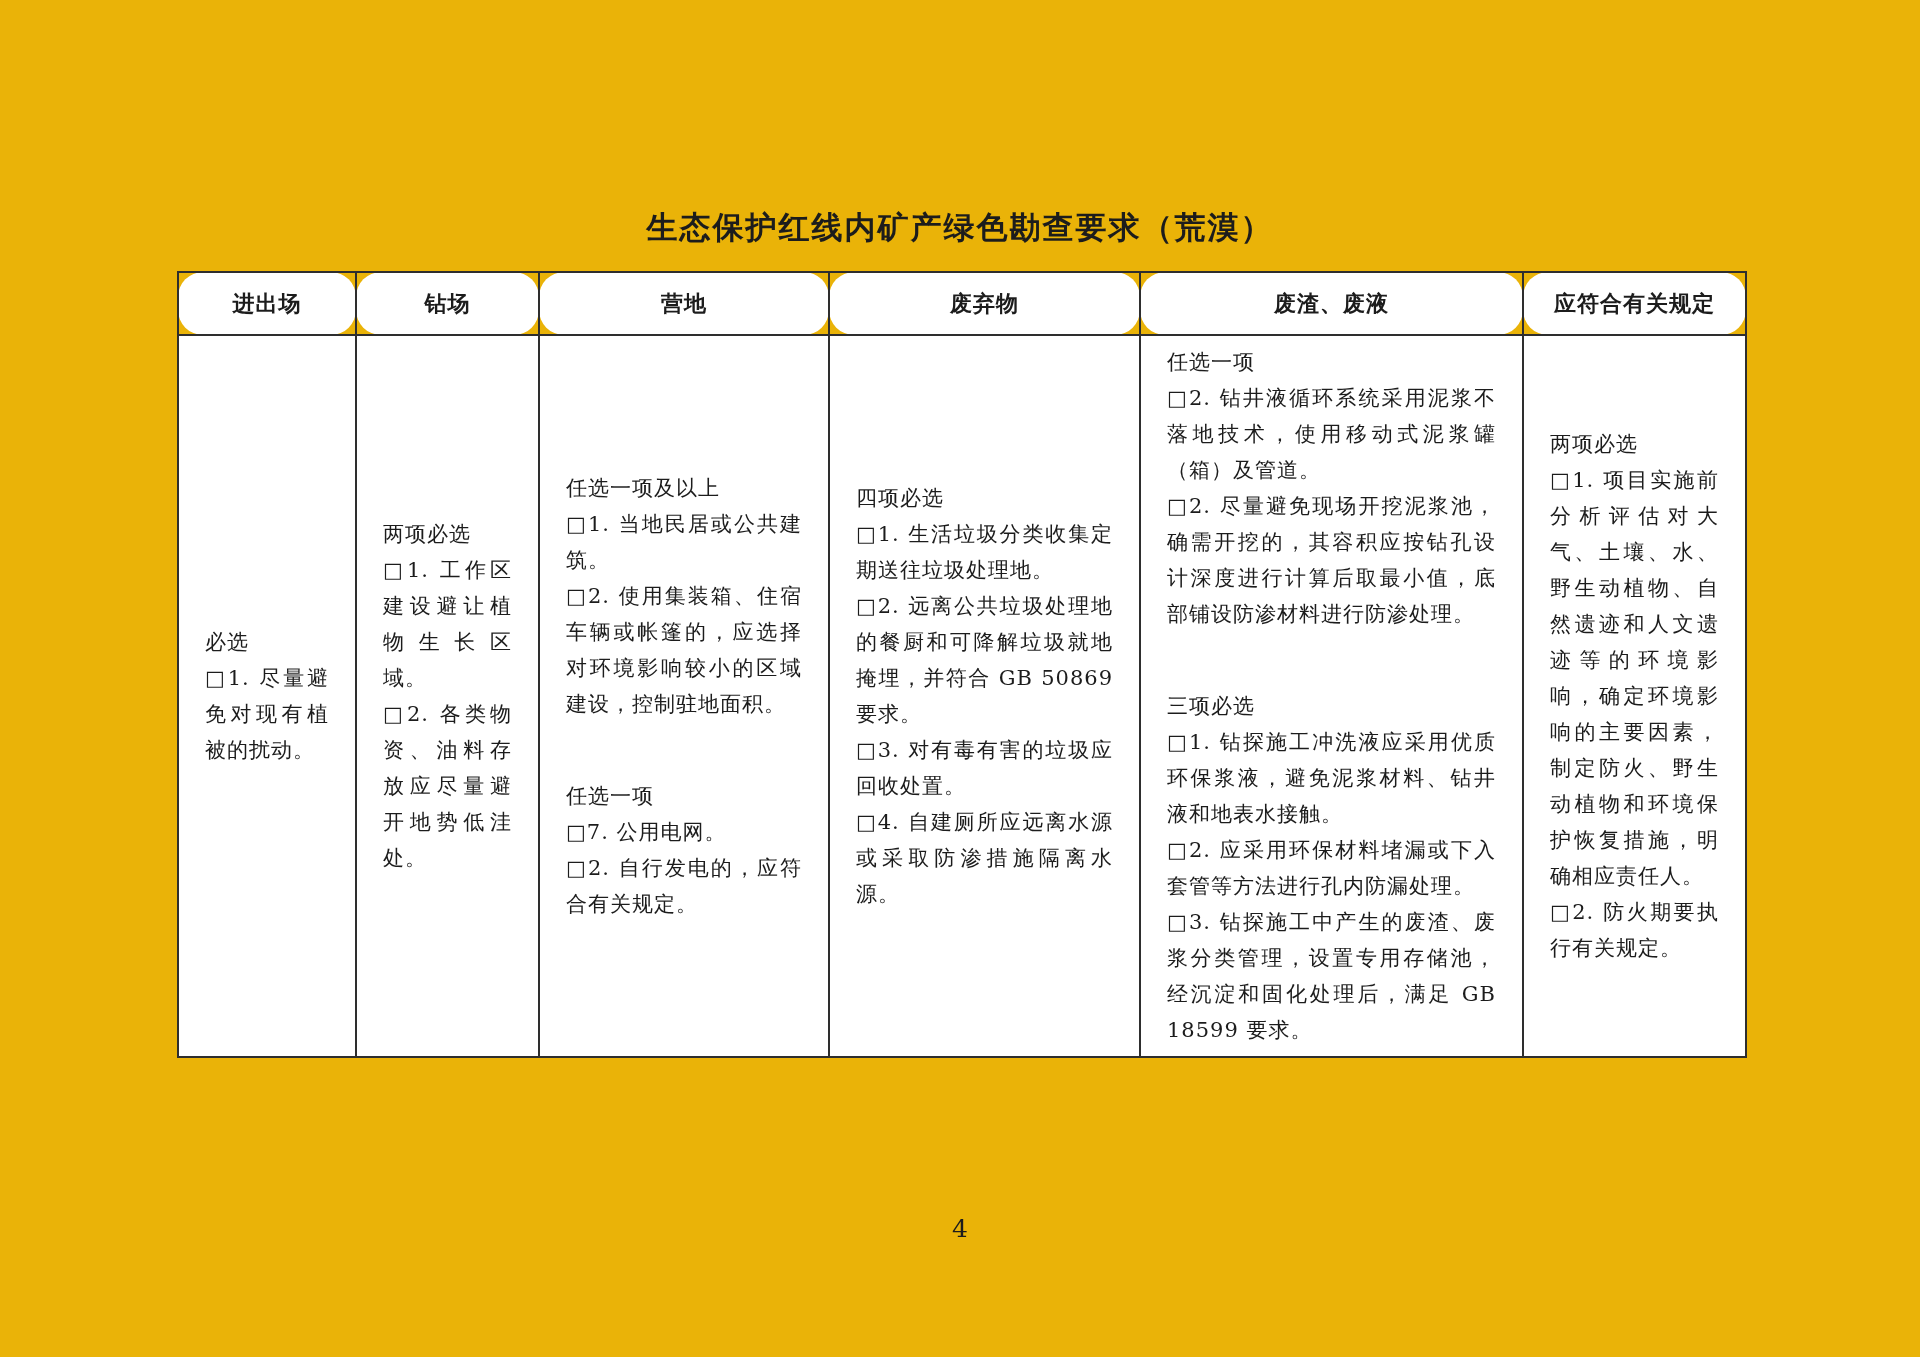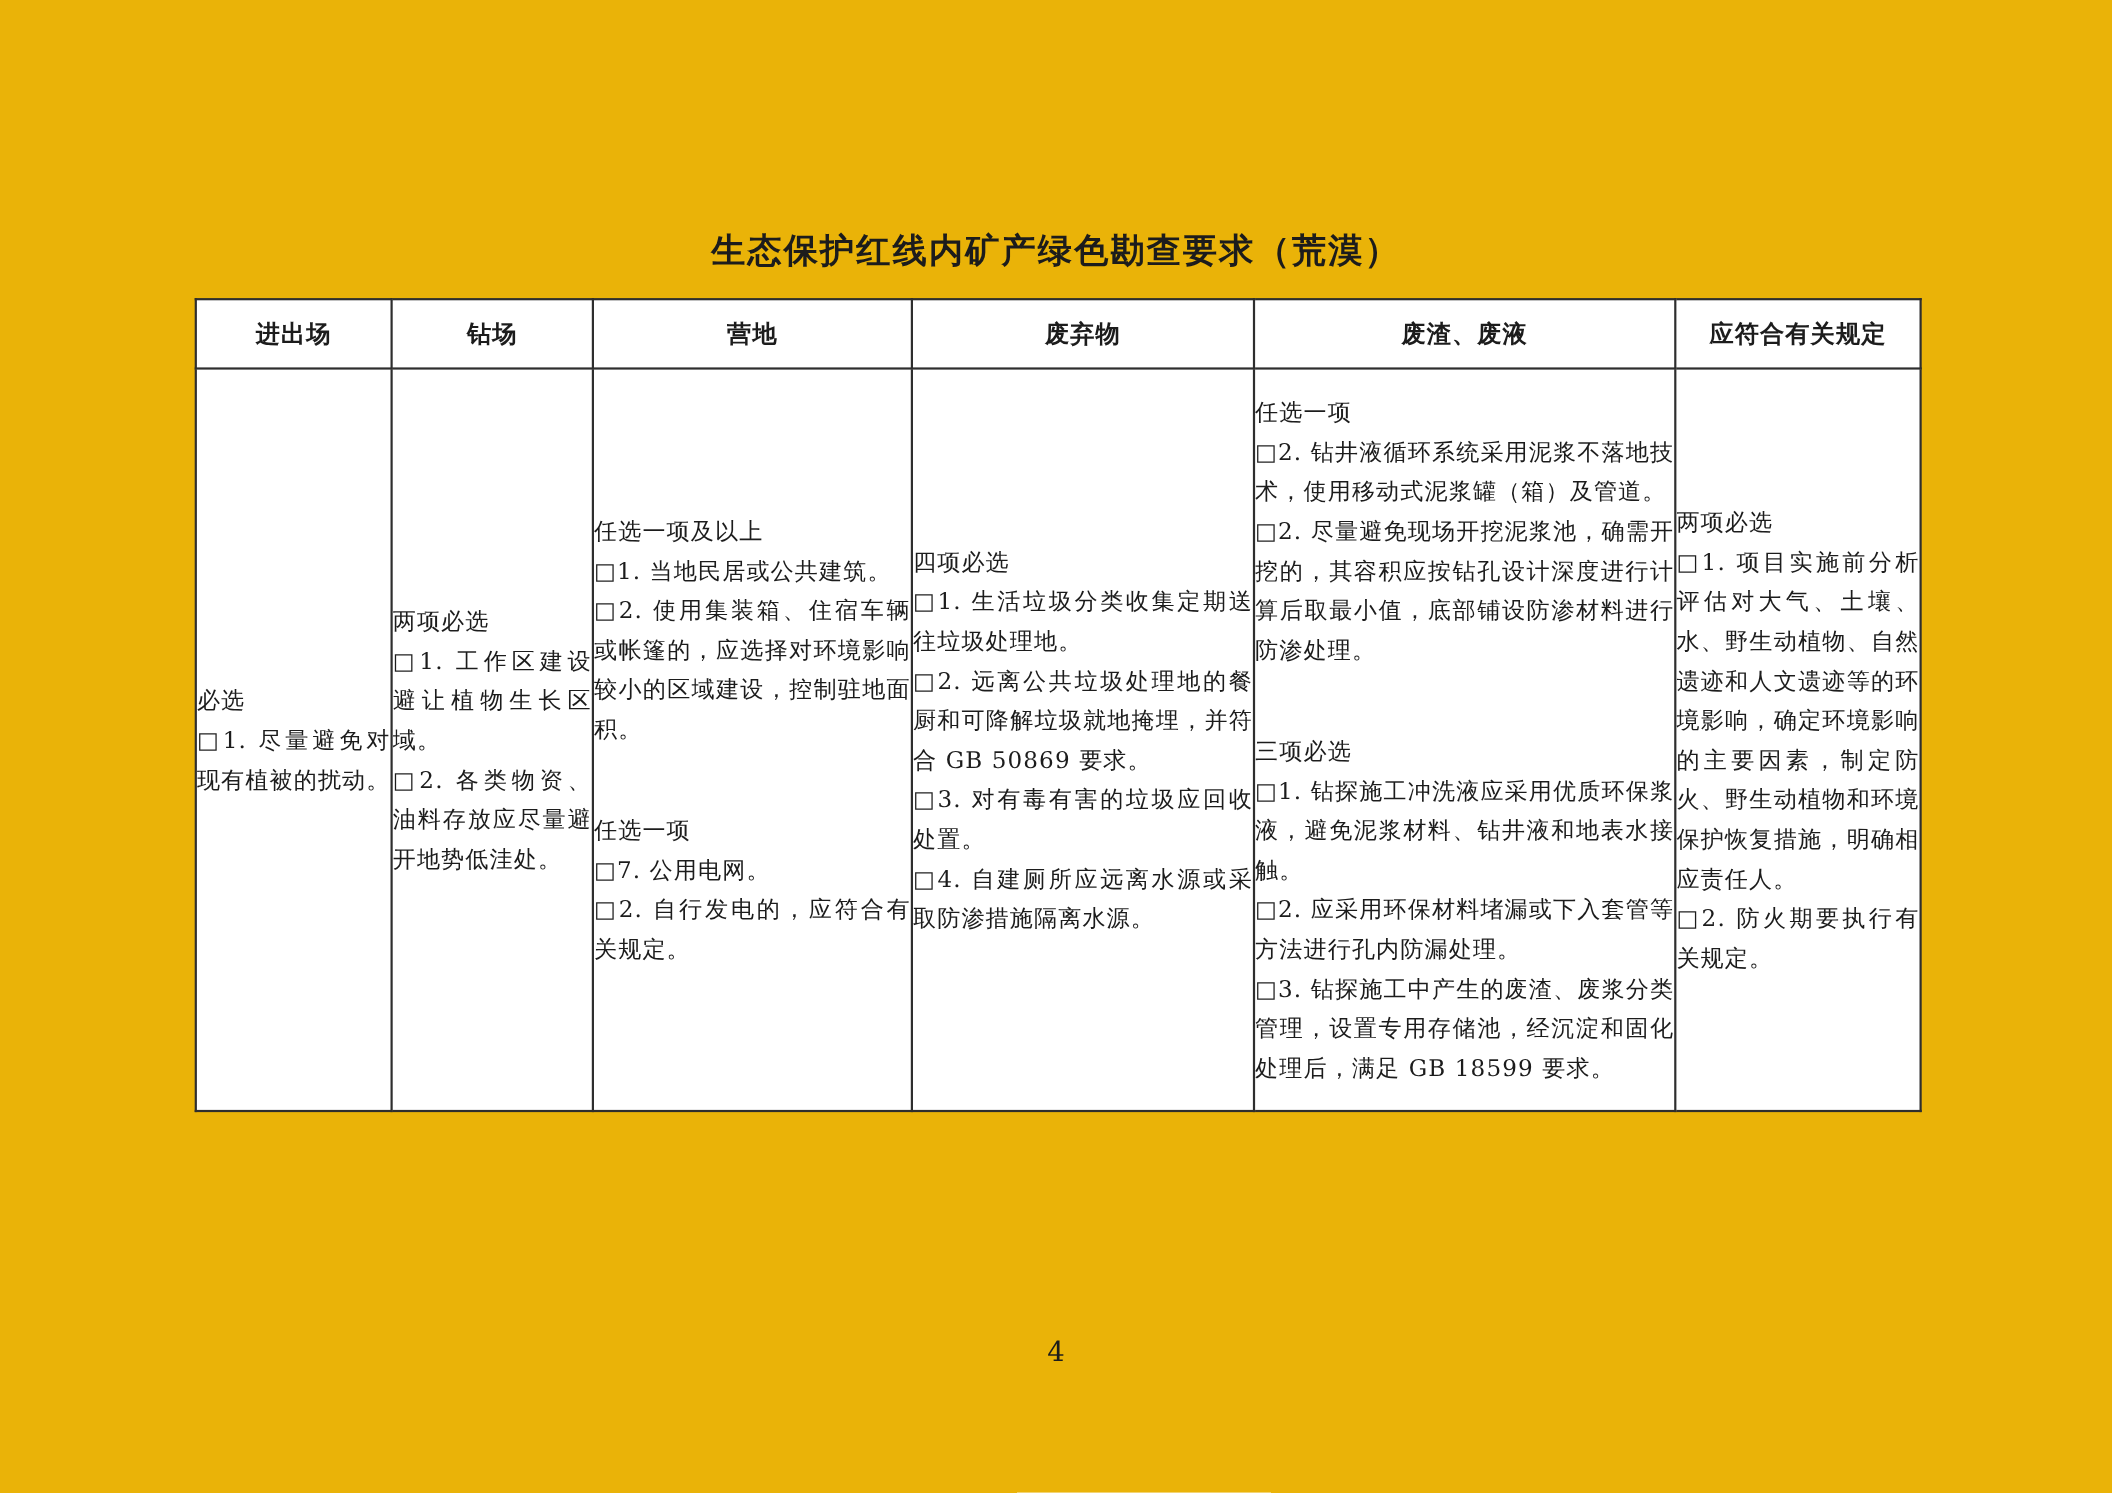--- a/index.html
+++ b/index.html
@@ -37,25 +37,26 @@
     border: 2px solid #2e2e2e;
     background: #ffffff;
   }
   .req-table th {
     height: 63px;
     font-size: 22px;
     font-weight: 700;
     text-align: center;
     letter-spacing: 1px;
     vertical-align: middle;
+    border-radius: 25px;
   }
   .req-table td {
     height: 675px;
     vertical-align: middle;
-    padding: 8px 0;
+    padding: 8px 26px;
     font-size: 21px;
     line-height: 36px;
     letter-spacing: 1px;
     text-align: justify;
   }
   .col-1 { width: 178px; }
   .col-2 { width: 183px; }
   .col-3 { width: 290px; }
   .col-4 { width: 311px; }
   .col-5 { width: 383px; }

